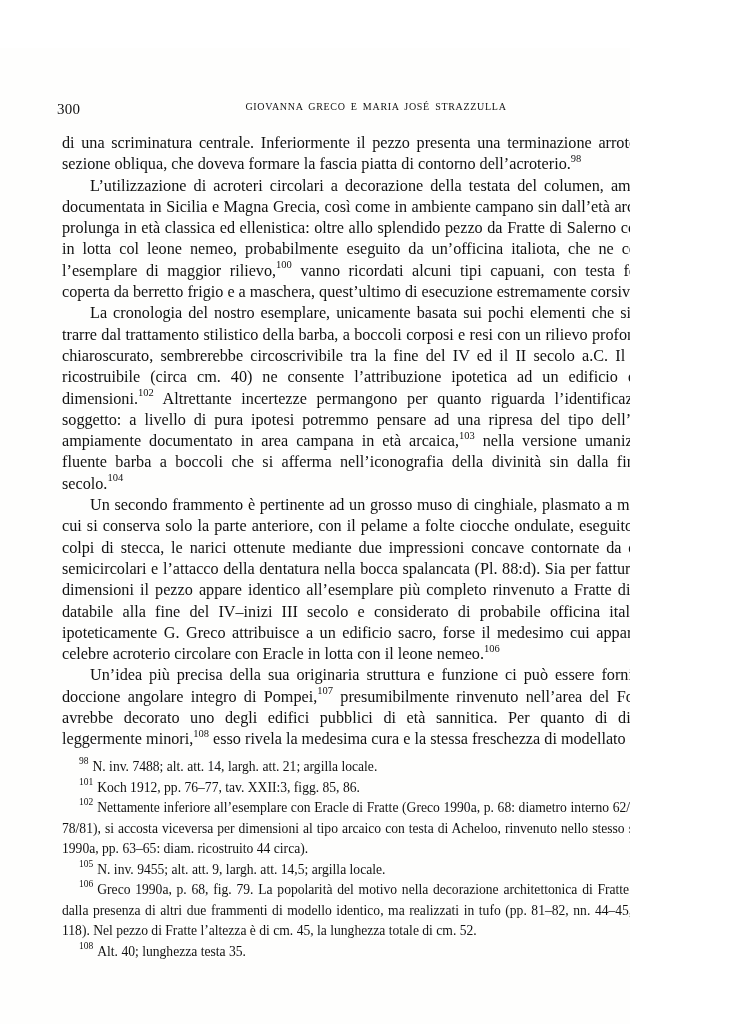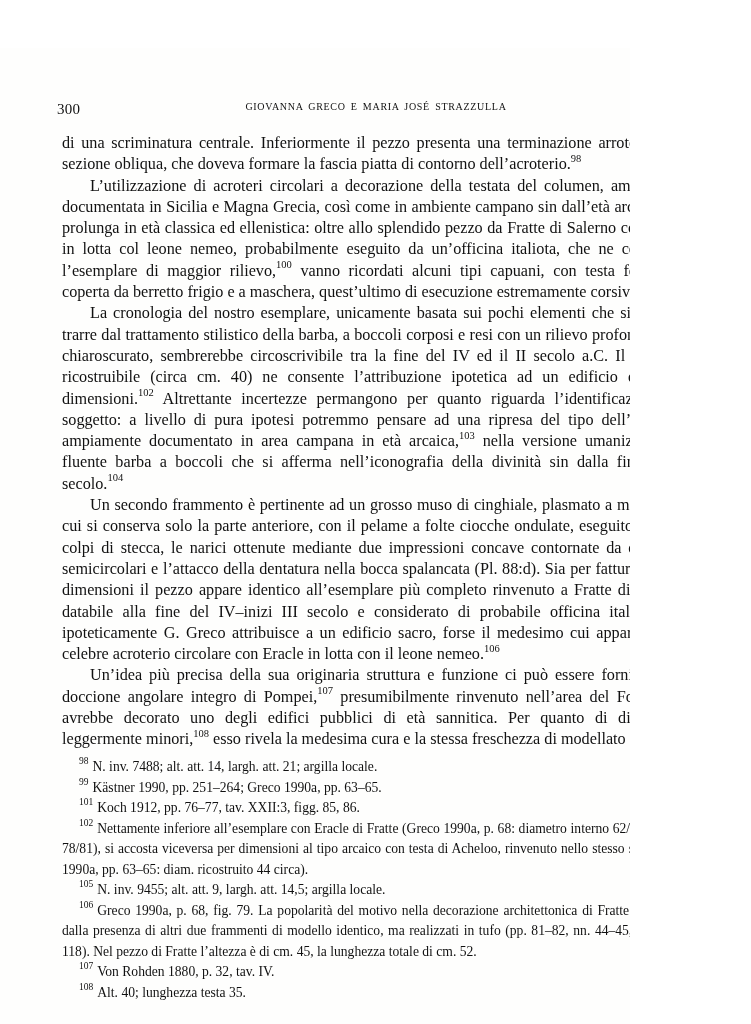--- a/index.html
+++ b/index.html
@@ -86,21 +86,19 @@
   <div class="body-text">
       <p class="para">di una scriminatura centrale.  Inferiormente il pezzo presenta una terminazione arrotondata, a sezione obliqua, che doveva formare la fascia piatta di contorno dell’acroterio.<sup class="fnref">98</sup></p>
       <p class="para indent">L’utilizzazione di acroteri circolari a decorazione della testata del columen, ampiamente documentata in Sicilia e Magna Grecia, così come in ambiente campano sin dall’età arcaica,<sup class="fnref">99</sup> si prolunga in età classica ed ellenistica:  oltre allo splendido pezzo da Fratte di Salerno con Eracle in lotta col leone nemeo, probabilmente eseguito da un’officina italiota, che ne costituisce l’esemplare di maggior rilievo,<sup class="fnref">100</sup> vanno ricordati alcuni tipi capuani, con testa femminile coperta da berretto frigio e a maschera, quest’ultimo di esecuzione estremamente corsiva.<sup class="fnref">101</sup></p>
       <p class="para indent">La cronologia del nostro esemplare, unicamente basata sui pochi elementi che si possono trarre dal trattamento stilistico della barba, a boccoli corposi e resi con un rilievo profondamente chiaroscurato, sembrerebbe circoscrivibile tra la fine del IV ed il II secolo a.C. Il diametro ricostruibile (circa cm. 40) ne consente l’attribuzione ipotetica ad un edificio di medie dimensioni.<sup class="fnref">102</sup>  Altrettante incertezze permangono per quanto riguarda l’identificazione del soggetto:  a livello di pura ipotesi potremmo pensare ad una ripresa del tipo dell’Acheloo, ampiamente documentato in area campana in età arcaica,<sup class="fnref">103</sup> nella versione umanizzata con fluente barba a boccoli che si afferma nell’iconografia della divinità sin dalla fine del V secolo.<sup class="fnref">104</sup></p>
       <p class="para indent">Un secondo frammento è pertinente ad un grosso muso di cinghiale, plasmato a mano,<sup class="fnref">105</sup> di cui si conserva solo la parte anteriore, con il pelame a folte ciocche ondulate, eseguito con fitti colpi di stecca, le narici ottenute mediante due impressioni concave contornate da due linee semicircolari e l’attacco della dentatura nella bocca spalancata (Pl. 88:d).  Sia per fattura che per dimensioni il pezzo appare identico all’esemplare più completo rinvenuto a Fratte di Salerno, databile alla fine del IV–inizi III secolo e considerato di probabile officina italiota, che ipoteticamente G. Greco attribuisce a un edificio sacro, forse il medesimo cui apparteneva il celebre acroterio circolare con Eracle in lotta con il leone nemeo.<sup class="fnref">106</sup></p>
       <p class="para indent">Un’idea più precisa della sua originaria struttura e funzione ci può essere fornita da un doccione angolare integro di Pompei,<sup class="fnref">107</sup> presumibilmente rinvenuto nell’area del Foro, dove avrebbe decorato uno degli edifici pubblici di età sannitica.  Per quanto di dimensioni leggermente minori,<sup class="fnref">108</sup> esso rivela la medesima cura e la stessa freschezza di modellato dei</p>
     </div>
 
   <div class="footnotes">
       <p class="footnote"><sup class="fnnum">98</sup>N. inv. 7488; alt. att. 14, largh. att. 21; argilla locale.</p>
-      <p class="footnote"><sup class="fnnum">99</sup>Kästner 1990, pp. 251–264; Greco 1990a, pp. 63–65.</p>
       <p class="footnote"><sup class="fnnum">101</sup>Koch 1912, pp. 76–77, tav. XXII:3, figg. 85, 86.</p>
       <p class="footnote"><sup class="fnnum">102</sup>Nettamente inferiore all’esemplare con Eracle di Fratte (Greco 1990a, p. 68:  diametro interno 62/64, esterno 78/81), si accosta viceversa per dimensioni al tipo arcaico con testa di Acheloo, rinvenuto nello stesso sito (Greco 1990a, pp. 63–65:  diam.  ricostruito 44 circa).</p>
       <p class="footnote"><sup class="fnnum">105</sup>N. inv. 9455; alt. att. 9, largh. att. 14,5; argilla locale.</p>
       <p class="footnote"><sup class="fnnum">106</sup>Greco 1990a, p. 68, fig. 79.  La popolarità del motivo nella decorazione architettonica di Fratte è attestato dalla presenza di altri due frammenti di modello identico, ma realizzati in tufo (pp. 81–82, nn. 44–45, figg. 117, 118).  Nel pezzo di Fratte l’altezza è di cm. 45, la lunghezza totale di cm. 52.</p>
-      <p class="footnote"><sup class="fnnum">107</sup>Von Rohden 1880, p. 32, tav. IV.</p>
       <p class="footnote"><sup class="fnnum">108</sup>Alt. 40; lunghezza testa 35.</p>
     </div>
 </div>
 
 </body></html>

